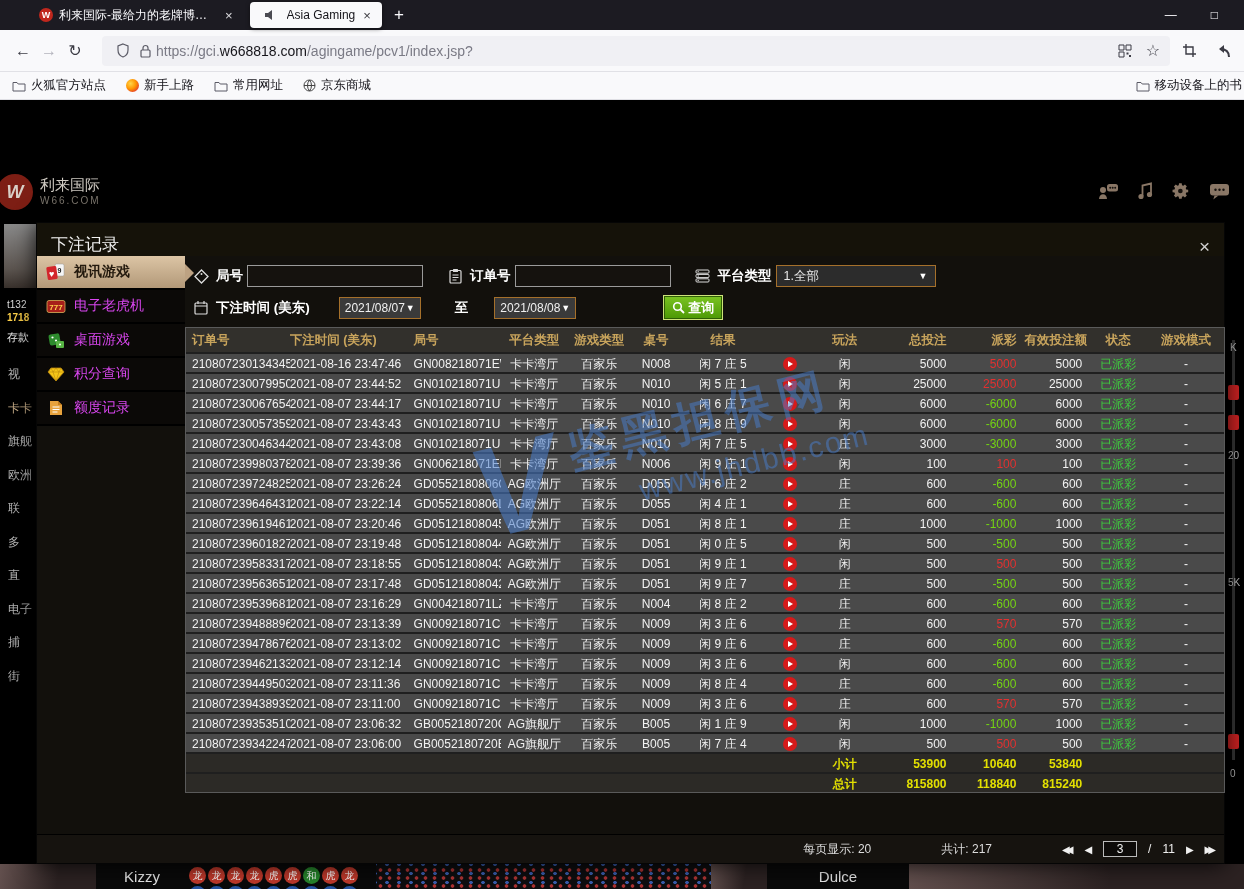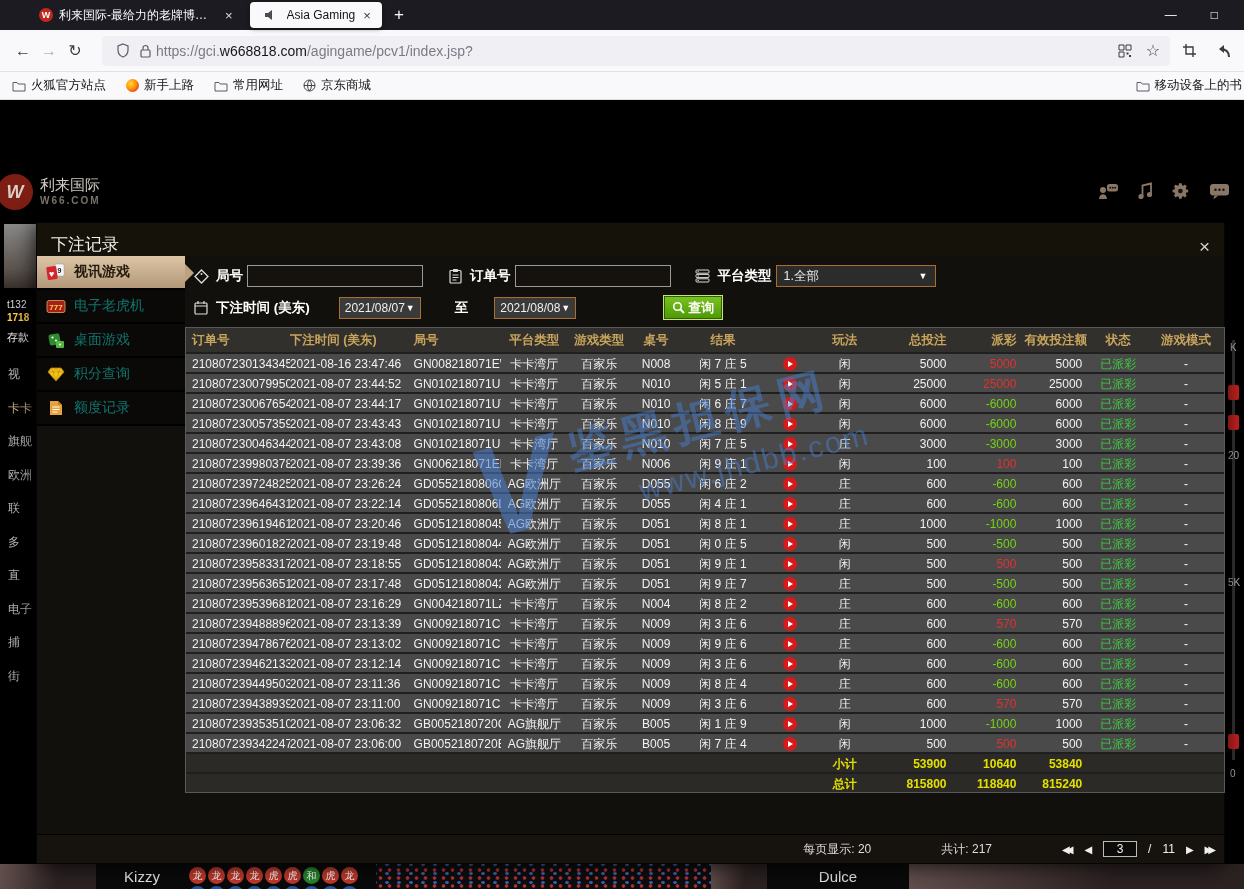--- a/index.html
+++ b/index.html
@@ -34,21 +34,21 @@
   .bm { display:flex; align-items:center; gap:5px; white-space:nowrap; }
   .bm-right { margin-left:auto; margin-right:-10px; }
   .ic-ff { width:13px; height:13px; border-radius:50%; background:radial-gradient(circle at 35% 35%, #ffd54a, #ff9500 45%, #e33b2e 80%); }
 
   
   .page { position:absolute; top:100px; left:0; width:1244px; height:789px; background:#000; overflow:hidden; }
   .site-header { position:absolute; top:74px; left:0; width:100%; height:42px; }
   .logo-circle { position:absolute; left:-3px; top:0; width:36px; height:36px; border-radius:50%; background:#7d1e14;
     color:#d8cfc6; font-weight:bold; font-size:18px; display:flex; align-items:center; justify-content:center; font-style:italic; }
   .brand { position:absolute; left:40px; top:2px; color:#cfcac2; font-size:15px; }
-  .brand-sub { position:absolute; left:40px; top:21px; color:#7d776e; font-size:10px; letter-spacing:2px;font-weight:bold; }
+  .brand-sub { position:absolute; left:40px; top:21px; color:#7d776e; font-size:10px; letter-spacing:2px; }
   .hdr-icons { position:absolute; right:14px; top:8px; display:flex; gap:19px; align-items:center; }
 
   .left-rail { position:absolute; top:124px; left:4px; width:36px; height:640px; overflow:hidden; }
   .avatar { position:absolute; top:0; left:0; width:36px; height:64px;
     background:linear-gradient(#8a8a8a,#5c5550 70%,#39312c); border-right:2px solid #cbb394; }
   .rail-user { position:absolute; top:75px; left:3px; color:#ddd; font-size:10px; white-space:nowrap; }
   .rail-balance { position:absolute; top:88px; left:3px; color:#ffd24a; font-weight:bold; font-size:10px; white-space:nowrap; }
   .rail-deposit { position:absolute; top:106px; left:3px; color:#eee; font-size:11px; white-space:nowrap; }
   .rail-nav { position:absolute; top:134px; left:0; width:36px; }
   .rail-nav-item { height:33.5px; line-height:33.5px; color:#b5b5b5; font-size:12px; padding-left:4px; white-space:nowrap; overflow:hidden; }
@@ -73,21 +73,21 @@
 
   
   .modal { position:absolute; left:36px; top:122px; width:1189px; height:642px; background:#12100c;
     box-shadow:0 0 22px rgba(0,0,0,.9); border:1px solid #050505; }
   .m-header { position:absolute; top:0; left:0; right:0; height:33px; display:flex; align-items:flex-end; padding:0 14px;
     background:#151209; }
   .m-title { color:#f2f2f2; font-size:17px; }
   .m-close { margin-left:auto; color:#cfcfcf; font-size:19px; line-height:19px; }
 
   .m-sidebar { position:absolute; top:33px; left:0; width:148px; }
-  .ms-item { height:34px; display:flex; align-items:center; gap:8px; padding-left:9px; color:#0f766e; font-size:14px;
+  .ms-item { height:34px; display:flex; align-items:center; gap:8px; padding-left:9px; color:#d946ef; font-size:14px;
     background:#0b0907; border-bottom:2px solid #000; position:relative; }
   .ms-item.active { background:linear-gradient(#dcc5a5,#b2987а 90%); background:linear-gradient(#dcc5a5,#b29878);
     color:#241a0e; font-weight:bold; }
   .ms-item.active::after { content:""; position:absolute; right:-9px; top:8px; border-left:9px solid #bda282;
     border-top:9px solid transparent; border-bottom:9px solid transparent; }
   .ms-ic { width:20px; display:inline-flex; justify-content:center; flex:none; }
 
   .filters { position:absolute; left:148px; top:33px; right:0; height:71px; color:#fff; }
   .f-row { position:absolute; left:6px; display:flex; align-items:center; }
   .f-row1 { top:9px; } .f-row2 { top:40px; }

